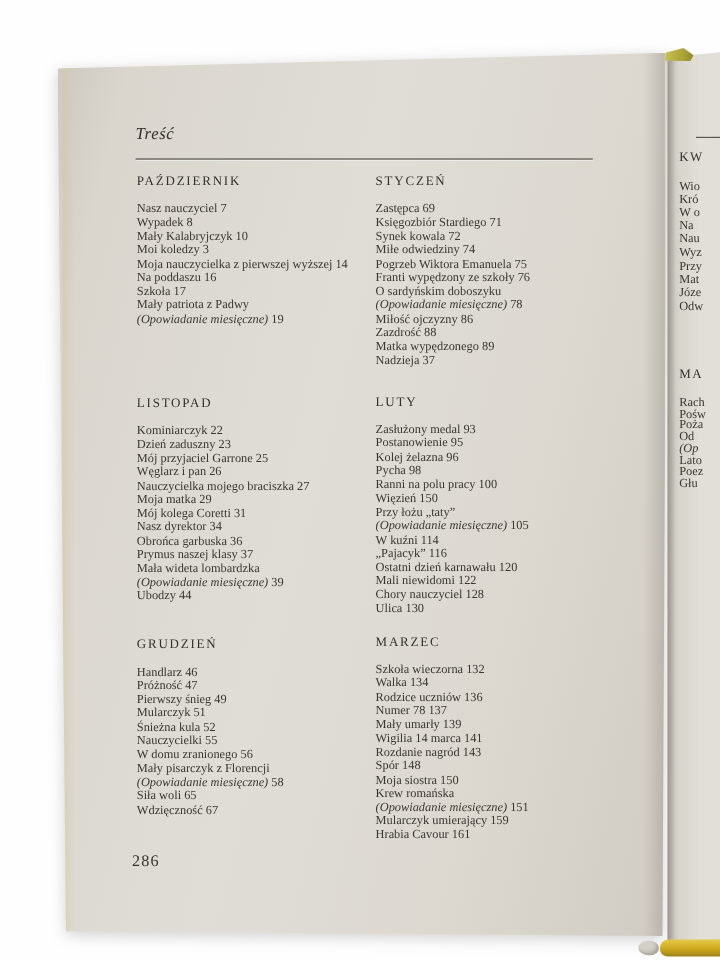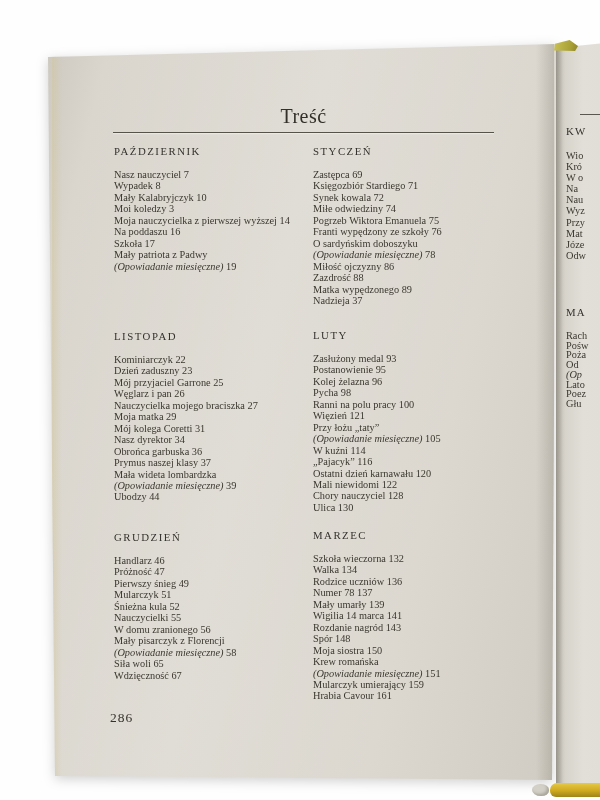--- a/index.html
+++ b/index.html
@@ -16,22 +16,22 @@
   .page{
     position:absolute;inset:0;
     background:linear-gradient(103deg,#cdc9c0 0%,#dad6ce 9%,#e0ddd6 42%,#dcd8d0 72%,#d0ccc3 100%);
     clip-path:polygon(0px 13px,508px 0px,504px 736px,7px 732px);
   }
   .page::before{content:"";position:absolute;left:4px;top:10px;bottom:2px;width:10px;
     background:linear-gradient(90deg,rgba(210,198,158,0.55),rgba(210,198,158,0));}
   .page::after{content:"";position:absolute;right:2px;top:0;bottom:0;width:18px;
     background:linear-gradient(90deg,rgba(130,125,114,0),rgba(130,125,114,0.33));}
 
-  .title{position:absolute;left:65px;top:61px;width:381px;text-align:center;
-    font-size:20px;color:#33302a;letter-spacing:0.5px;}
+  .title{position:absolute;left:65px;top:61px;width:381px;
+    font-style:italic;font-size:14px;color:#33302a;letter-spacing:0.5px;}
   .rule{position:absolute;left:65px;top:88px;width:381px;height:1.4px;
     background:#56534b;box-shadow:0 1.2px 0 rgba(250,250,248,0.55);}
 
   .sec{position:absolute;}
   .month{margin:0 0 12px 0;font-size:10.8px;font-weight:normal;
     letter-spacing:1.5px;color:#34312c;}
   .toc-line{font-size:10.3px;line-height:11.45px;white-space:nowrap;color:#3a372f;}
   .toc-line em{font-style:italic;}
 
   .s-paz{left:66px;top:101px;}
@@ -135,21 +135,21 @@
       </section>
 
       <section class="sec s-lut">
         <h3 class="month">LUTY</h3>
         <div class="entries">
             <div class="toc-line">Zasłużony medal 93</div>
             <div class="toc-line">Postanowienie 95</div>
             <div class="toc-line">Kolej żelazna 96</div>
             <div class="toc-line">Pycha 98</div>
             <div class="toc-line">Ranni na polu pracy 100</div>
-            <div class="toc-line">Więzień 121</div>
+            <div class="toc-line">Więzień 150</div>
             <div class="toc-line">Przy łożu „taty”</div>
             <div class="toc-line"><em>(Opowiadanie miesięczne)</em> 105</div>
             <div class="toc-line">W kuźni 114</div>
             <div class="toc-line">„Pajacyk” 116</div>
             <div class="toc-line">Ostatni dzień karnawału 120</div>
             <div class="toc-line">Mali niewidomi 122</div>
             <div class="toc-line">Chory nauczyciel 128</div>
             <div class="toc-line">Ulica 130</div>
           </div>
       </section>

